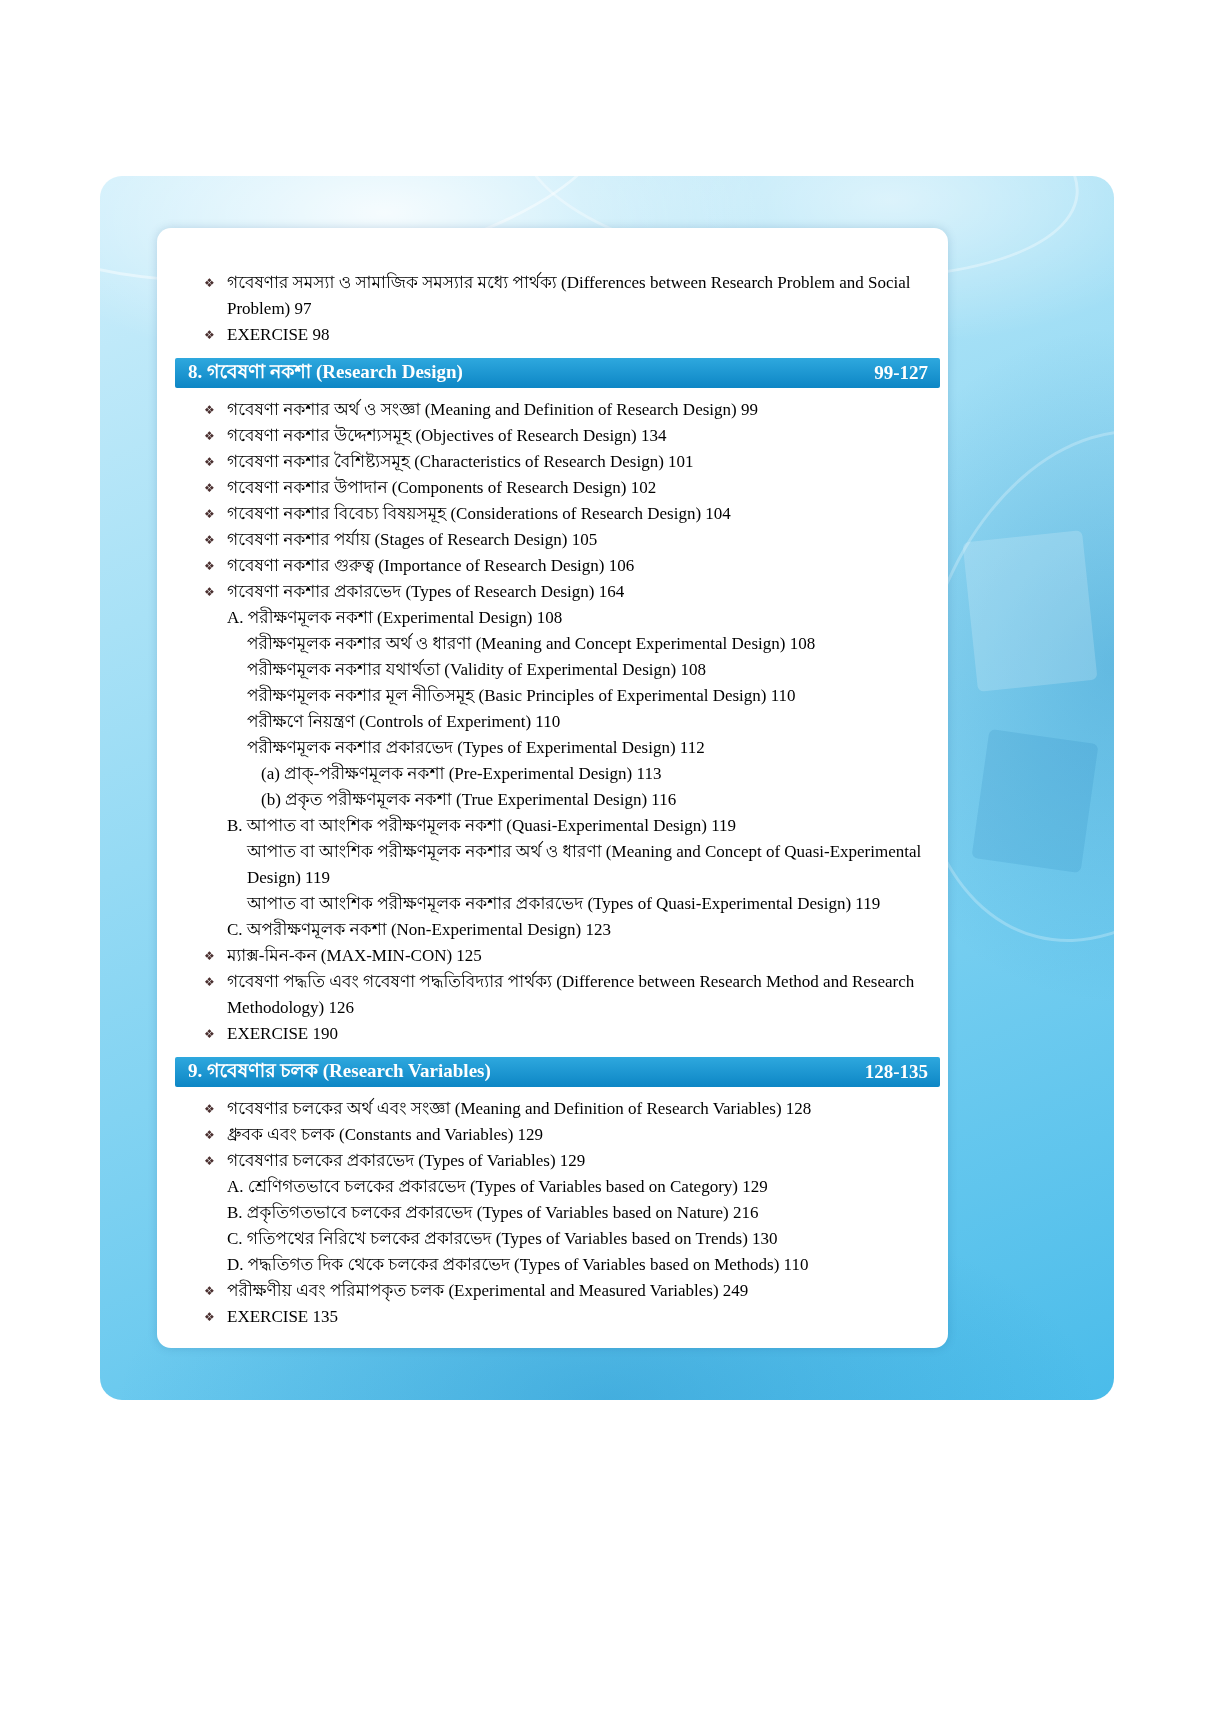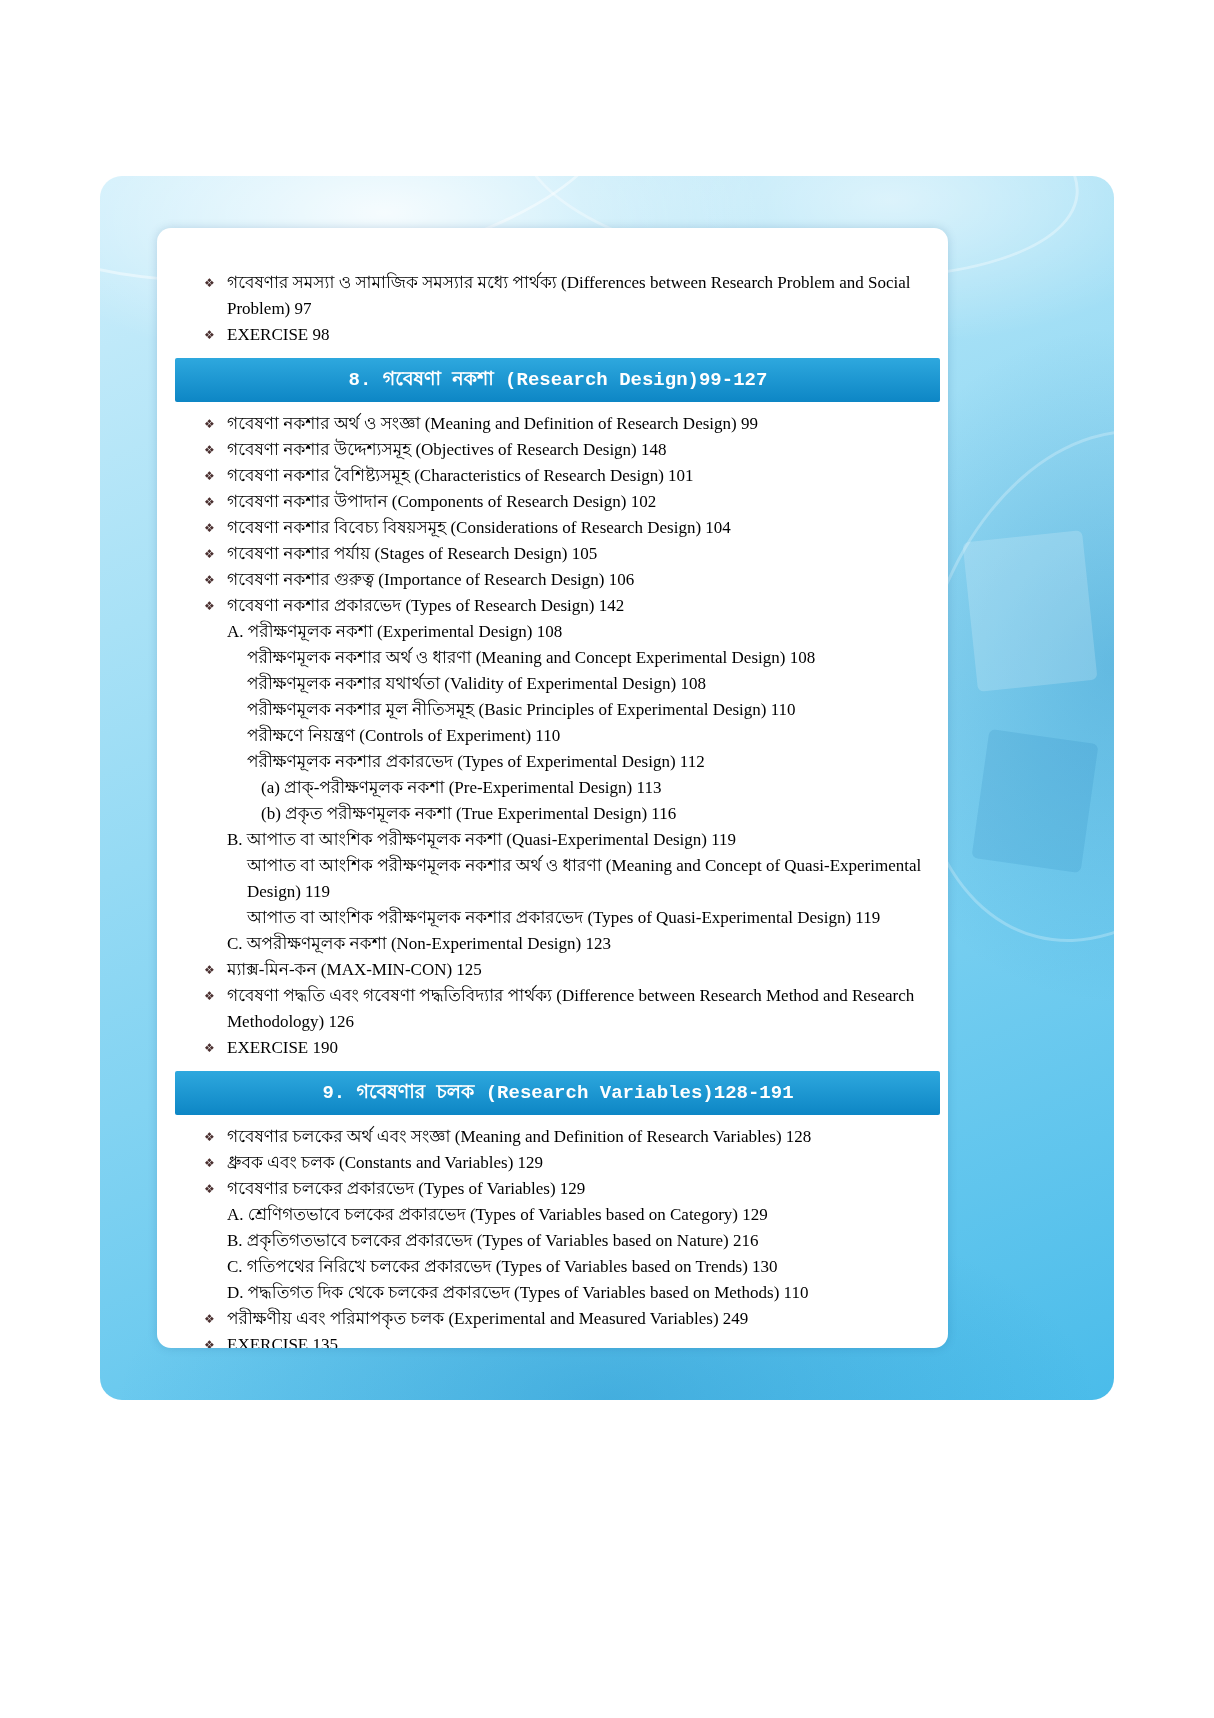--- a/index.html
+++ b/index.html
@@ -51,27 +51,27 @@
   }
   .toc-item .bullet{
     flex:0 0 23px; width:23px; font-size:12px; line-height:26px;
     color:var(--bullet-color);
   }
   .toc-item .item-text{ flex:1 1 auto; }
   .toc-item.ind1{ padding-left:23px;align-items:center; }
   .toc-item.ind2{ padding-left:43px; }
   .toc-item.ind3{ padding-left:57px; }
   .section-bar{
-    display:flex; justify-content:center; align-items:center;
-    height:44px; margin:10px 0 9px -29px;
+    display:flex; justify-content:space-between; align-items:center;
+    height:30px; margin:10px 0 9px -29px;
     width:calc(100% + 29px);
     padding:0 12px 0 13px;
     background:linear-gradient(180deg, var(--bar-top) 0%, var(--bar-bottom) 100%);
     border-radius:2px;
-    color:#ffffff; font-weight:bold; font-size:19px;font-family:Liberation Mono, monospace;
+    color:#ffffff; font-weight:bold; font-size:19px;
   }
   .section-bar .section-pages{ font-weight:bold; }
 </style>
 </head>
 <body>
 
 <div class="blue-panel">
   <div class="swirl s1"></div>
   <div class="swirl s2"></div>
   <div class="swirl s3"></div>
@@ -91,21 +91,21 @@
           <span class="section-title">8. গবেষণা নকশা (Research Design)</span>
           <span class="section-pages">99-127</span>
         </div>
         <div class="section-items">
           <div class="toc-item ind0">
             <span class="bullet">❖</span>
             <div class="item-text">গবেষণা নকশার অর্থ ও সংজ্ঞা (Meaning and Definition of Research Design) 99</div>
           </div>
           <div class="toc-item ind0">
             <span class="bullet">❖</span>
-            <div class="item-text">গবেষণা নকশার উদ্দেশ্যসমূহ (Objectives of Research Design) 148</div>
+            <div class="item-text">গবেষণা নকশার উদ্দেশ্যসমূহ (Objectives of Research Design) 134</div>
           </div>
           <div class="toc-item ind0">
             <span class="bullet">❖</span>
             <div class="item-text">গবেষণা নকশার বৈশিষ্ট্যসমূহ (Characteristics of Research Design) 101</div>
           </div>
           <div class="toc-item ind0">
             <span class="bullet">❖</span>
             <div class="item-text">গবেষণা নকশার উপাদান (Components of Research Design) 102</div>
           </div>
           <div class="toc-item ind0">
@@ -115,21 +115,21 @@
           <div class="toc-item ind0">
             <span class="bullet">❖</span>
             <div class="item-text">গবেষণা নকশার পর্যায় (Stages of Research Design) 105</div>
           </div>
           <div class="toc-item ind0">
             <span class="bullet">❖</span>
             <div class="item-text">গবেষণা নকশার গুরুত্ব (Importance of Research Design) 106</div>
           </div>
           <div class="toc-item ind0">
             <span class="bullet">❖</span>
-            <div class="item-text">গবেষণা নকশার প্রকারভেদ (Types of Research Design) 142</div>
+            <div class="item-text">গবেষণা নকশার প্রকারভেদ (Types of Research Design) 164</div>
           </div>
           <div class="toc-item ind1">
             <div class="item-text">A. পরীক্ষণমূলক নকশা (Experimental Design) 108</div>
           </div>
           <div class="toc-item ind2">
             <div class="item-text">পরীক্ষণমূলক নকশার অর্থ ও ধারণা (Meaning and Concept Experimental Design) 108</div>
           </div>
           <div class="toc-item ind2">
             <div class="item-text">পরীক্ষণমূলক নকশার যথার্থতা (Validity of Experimental Design) 108</div>
           </div>
@@ -168,21 +168,21 @@
             <span class="bullet">❖</span>
             <div class="item-text">গবেষণা পদ্ধতি এবং গবেষণা পদ্ধতিবিদ্যার পার্থক্য (Difference between Research Method and Research Methodology) 126</div>
           </div>
           <div class="toc-item ind0">
             <span class="bullet">❖</span>
             <div class="item-text">EXERCISE 190</div>
           </div>
         </div>
         <div class="section-bar">
           <span class="section-title">9. গবেষণার চলক (Research Variables)</span>
-          <span class="section-pages">128-191</span>
+          <span class="section-pages">128-135</span>
         </div>
         <div class="section-items">
           <div class="toc-item ind0">
             <span class="bullet">❖</span>
             <div class="item-text">গবেষণার চলকের অর্থ এবং সংজ্ঞা (Meaning and Definition of Research Variables) 128</div>
           </div>
           <div class="toc-item ind0">
             <span class="bullet">❖</span>
             <div class="item-text">ধ্রুবক এবং চলক (Constants and Variables) 129</div>
           </div>

